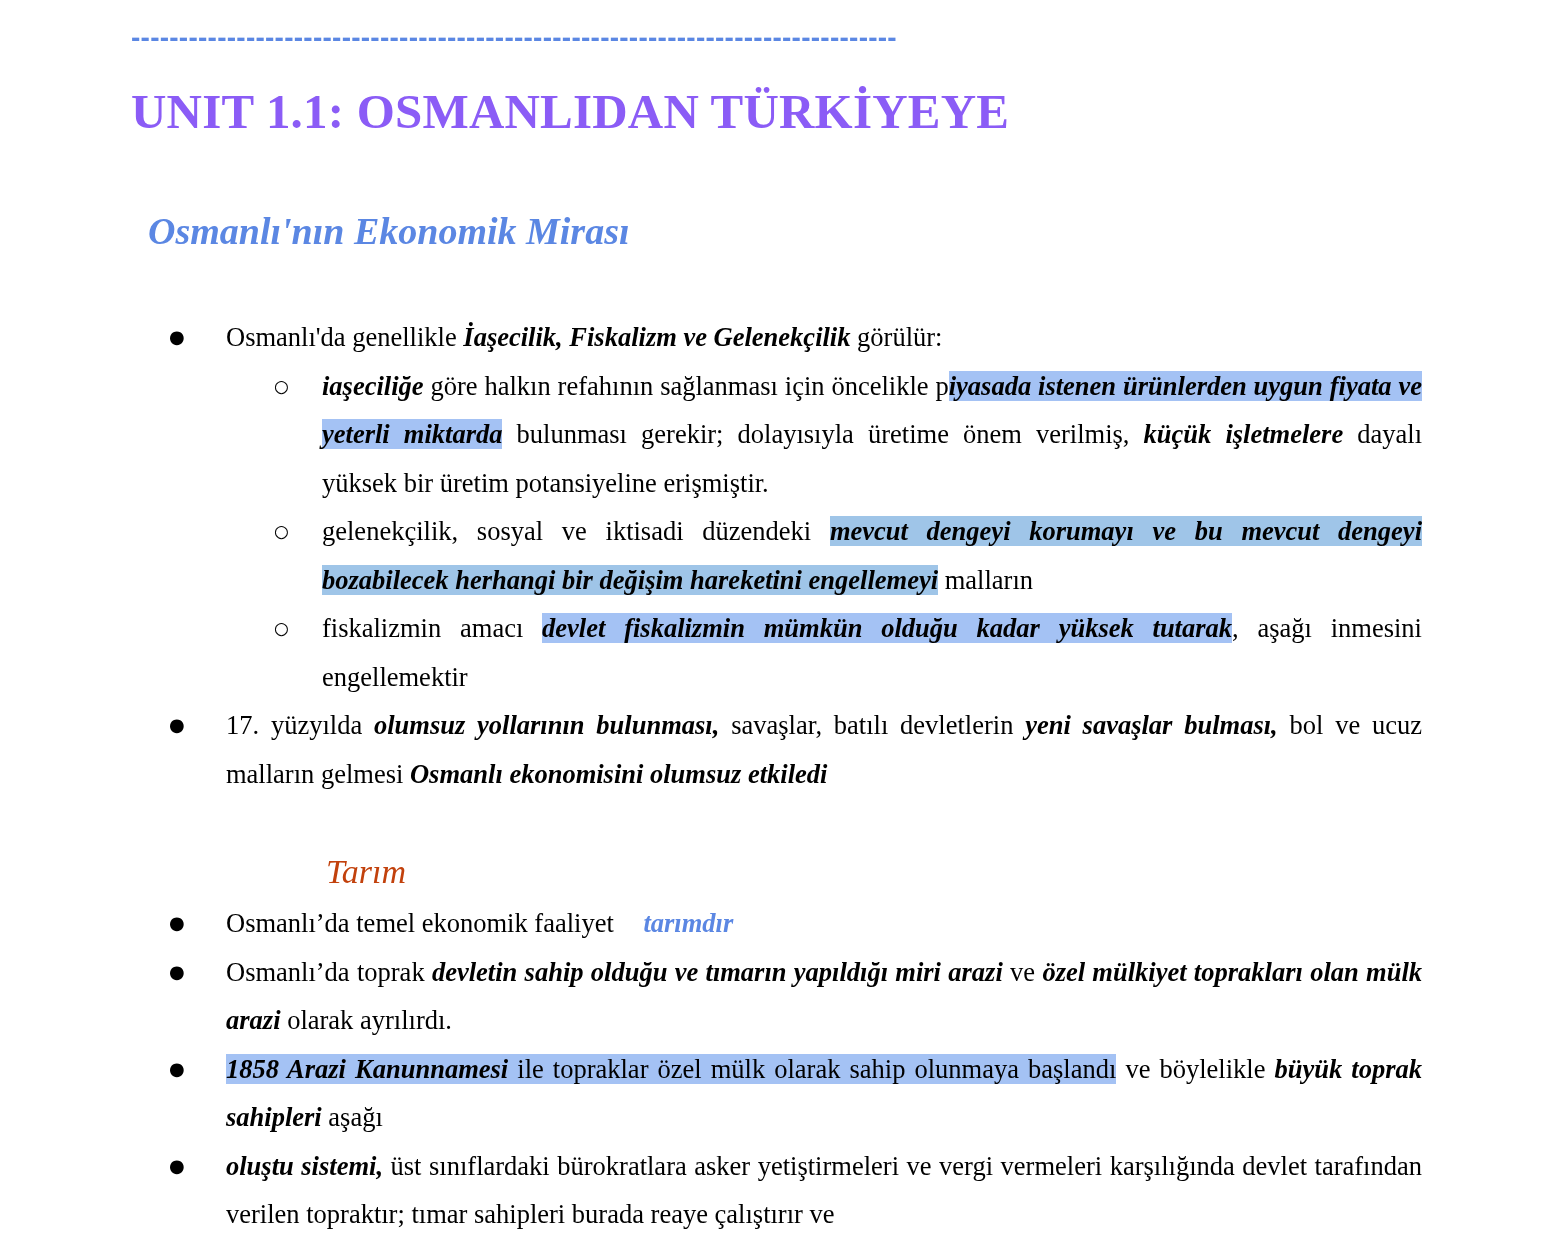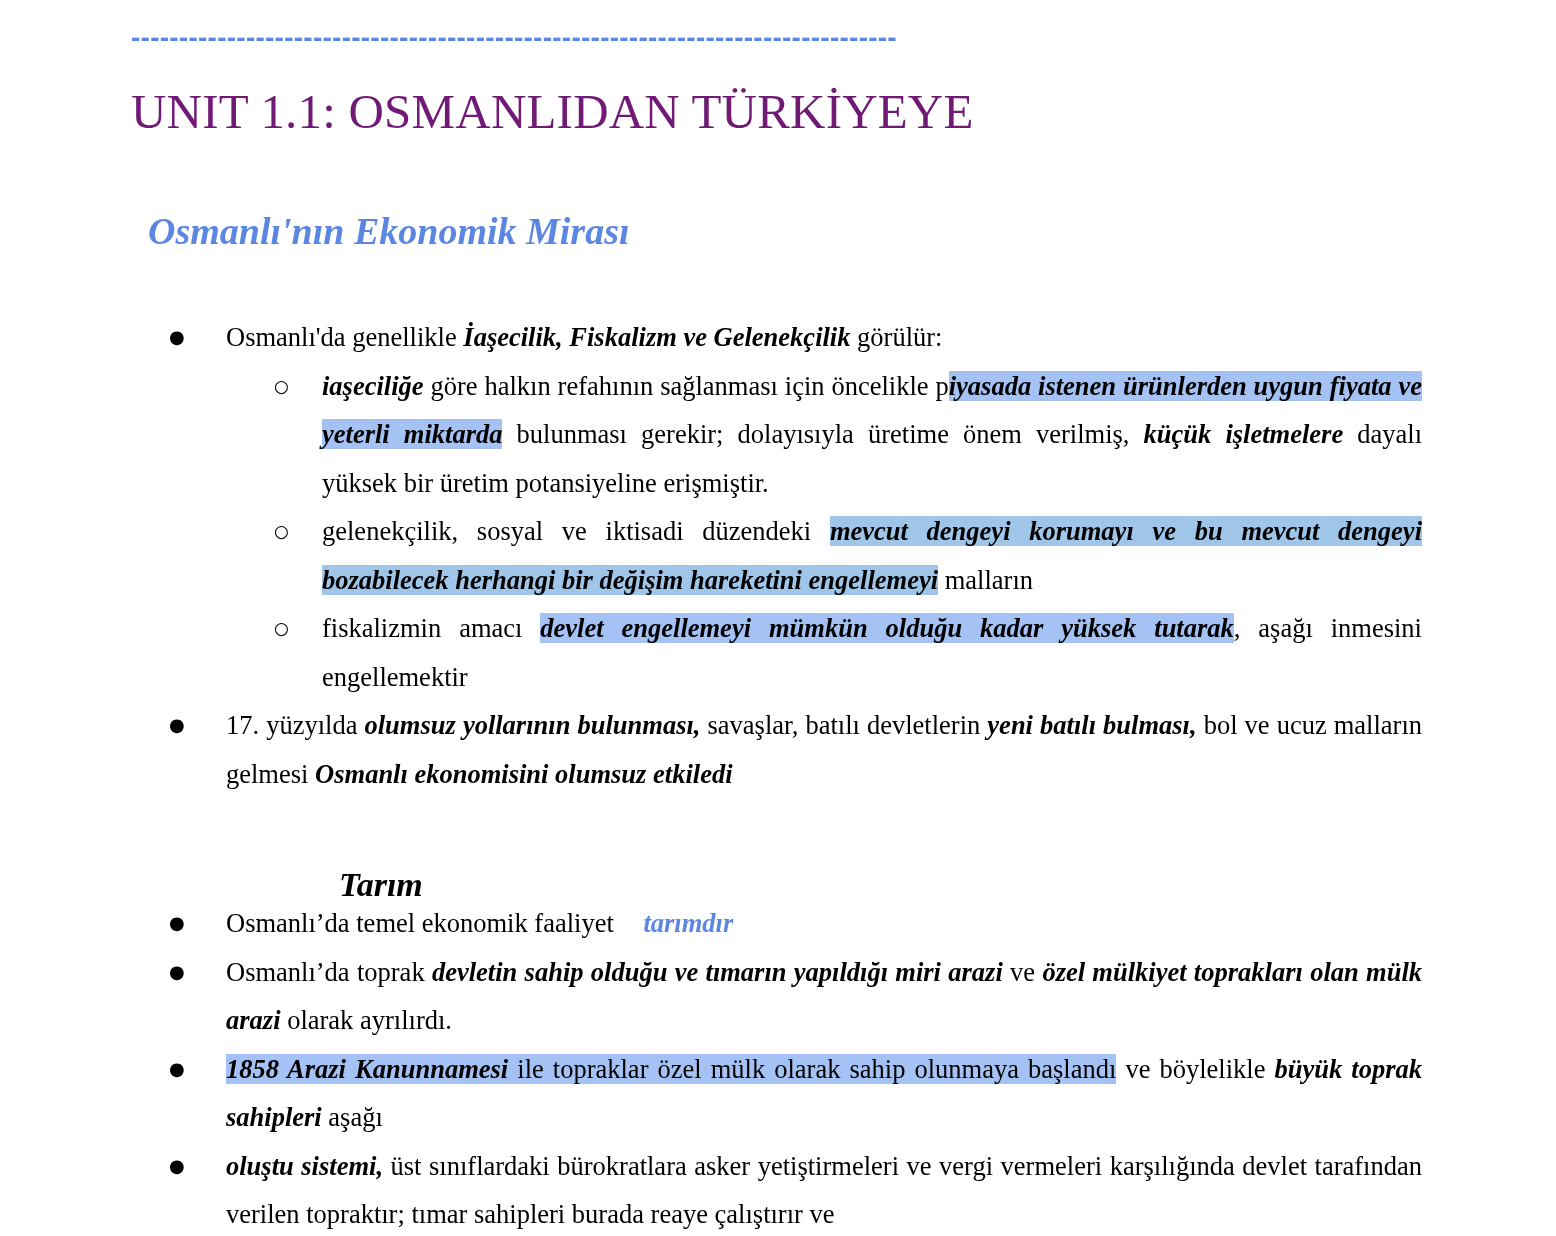--- a/index.html
+++ b/index.html
@@ -1,37 +1,37 @@
 <!DOCTYPE html>
 <html><head>
 <meta charset="utf-8">
 <style>
   html, body { margin: 0; padding: 0; background: #ffffff; }
   body { width: 1556px; height: 1236px; overflow: hidden; position: relative;
          font-family: "Liberation Serif", "DejaVu Serif", serif; color: #000; }
   .dashes { position: absolute; left: 131px; top: 18px; width: 1290px; height: 40px; overflow: hidden;
             font-family: "Liberation Sans", sans-serif; font-weight: bold; font-size: 28px;
             color: #5b87e3; white-space: nowrap; letter-spacing: 0.25px; line-height: 40px; }
-  .title { position: absolute; left: 131px; top: 80px; margin: 0; font-size: 49px; font-weight: normal;
-           color: #701a75; line-height: 64px; letter-spacing: 0.2px; }
+  .title { position: absolute; left: 131px; top: 80px; margin: 0; font-size: 49px; font-weight: bold;
+           color: #8b5cf6; line-height: 64px; letter-spacing: 0.2px; }
   .subtitle { position: absolute; left: 148px; top: 206px; margin: 0; font-size: 38px; font-weight: bold;
               font-style: italic; color: #5b87e3; line-height: 50px; }
   .section { position: absolute; left: 0; width: 1556px; }
   .li { position: relative; font-size: 26.5px; line-height: 48.5px; text-align: justify; }
   .li.l1 { margin-left: 226px; width: 1196px; }
   .li.l2 { margin-left: 322px; width: 1100px; }
   .bullet { position: absolute; top: 0; font-family: "DejaVu Sans", sans-serif; }
   .l1 > .bullet { left: -57px; font-size: 18px; }
   .l2 > .bullet { left: -48px; font-size: 17px; }
   .bi { font-weight: bold; font-style: italic; }
   .hl { background: #a4c2f4; }
   .hl2 { background: #9fc5e8; }
   .accent { color: #5b87e3; margin-left: 23px; }
-  .subhead { position: absolute; left: 323px; top: 846px; margin: 16px; font-size: 34px; font-weight: bold;
-             font-style: italic; color: #000000; line-height: 46px; }
+  .subhead { position: absolute; left: 323px; top: 846px; margin: 3px; font-size: 34px; font-weight: normal;
+             font-style: italic; color: #c2410c; line-height: 46px; }
 </style>
 </head>
 <body>
 
 <div>
 
   <div class="dashes">--------------------------------------------------------------------------------</div>
 
   <h1 class="title">UNIT 1.1: OSMANLIDAN TÜRKİYEYE</h1>
 
@@ -49,26 +49,26 @@
       <span class="bi">iaşeciliğe</span><span> göre halkın refahının sağlanması için öncelikle p</span><span class="bi hl">iyasada istenen ürünlerden uygun fiyata ve yeterli miktarda</span><span> bulunması gerekir; dolayısıyla üretime önem verilmiş, </span><span class="bi">küçük işletmelere</span><span> dayalı yüksek bir üretim potansiyeline erişmiştir.</span>
     </div>
 
     <div class="li l2">
       <span class="bullet">○</span>
       <span>gelenekçilik, sosyal ve iktisadi düzendeki </span><span class="bi hl2">mevcut dengeyi korumayı ve bu mevcut dengeyi bozabilecek herhangi bir değişim hareketini engellemeyi</span><span> malların</span>
     </div>
 
     <div class="li l2">
       <span class="bullet">○</span>
-      <span>fiskalizmin amacı </span><span class="bi hl">devlet engellemeyi mümkün olduğu kadar yüksek tutarak</span><span>, aşağı inmesini engellemektir</span>
+      <span>fiskalizmin amacı </span><span class="bi hl">devlet fiskalizmin mümkün olduğu kadar yüksek tutarak</span><span>, aşağı inmesini engellemektir</span>
     </div>
 
     <div class="li l1">
       <span class="bullet">●</span>
-      <span>17. yüzyılda </span><span class="bi">olumsuz yollarının bulunması,</span><span> savaşlar, batılı devletlerin </span><span class="bi">yeni batılı bulması,</span><span> bol ve ucuz malların gelmesi </span><span class="bi">Osmanlı ekonomisini olumsuz etkiledi</span>
+      <span>17. yüzyılda </span><span class="bi">olumsuz yollarının bulunması,</span><span> savaşlar, batılı devletlerin </span><span class="bi">yeni savaşlar bulması,</span><span> bol ve ucuz malların gelmesi </span><span class="bi">Osmanlı ekonomisini olumsuz etkiledi</span>
     </div>
   </div>
 
   <h3 class="subhead">Tarım</h3>
 
   <div class="section" style="top:899px;">
 
     <div class="li l1">
       <span class="bullet">●</span>
       <span>Osmanlı’da temel ekonomik faaliyet </span><span class="bi accent">tarımdır</span>

